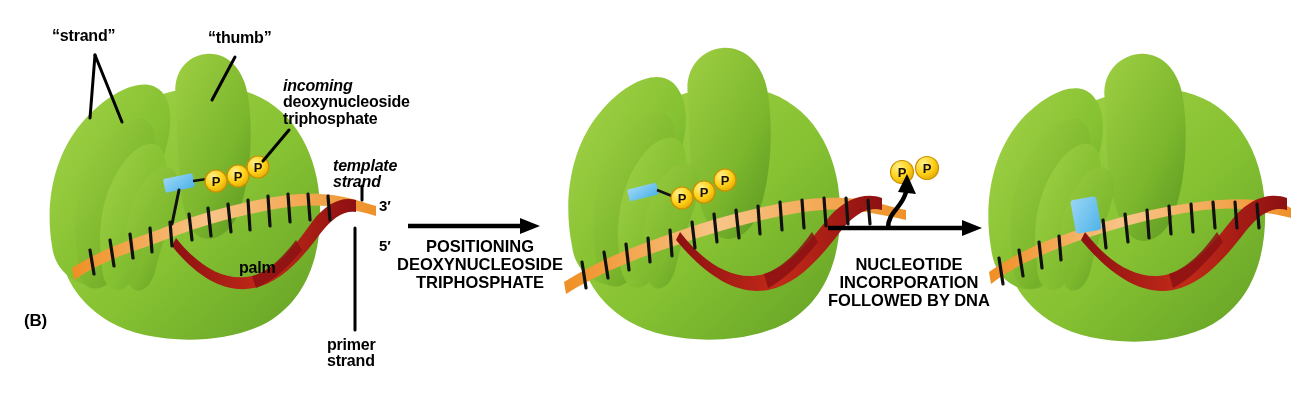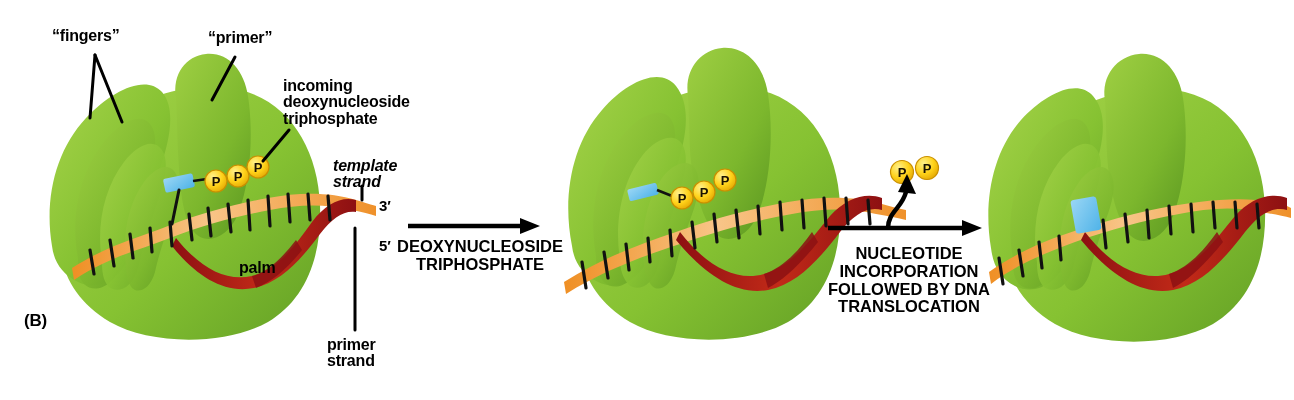--- a/index.html
+++ b/index.html
@@ -104,24 +104,24 @@
       <g stroke="#000" stroke-width="3" stroke-linecap="round" fill="none">
         <line x1="95" y1="55" x2="90" y2="118"></line>
         <line x1="95" y1="55" x2="122" y2="122"></line>
         <line x1="235" y1="57" x2="212" y2="100"></line>
         <line x1="289" y1="130" x2="263" y2="161"></line>
         <line x1="362" y1="186" x2="362" y2="200"></line>
         <line x1="355" y1="228" x2="355" y2="330"></line>
       </g>
     </svg>
 
-    <div class="lbl lbl-lower" style="left:52px;top:28px;">“fingers”</div>
-    <div class="lbl lbl-lower" style="left:208px;top:30px;">“primer”</div>
+    <div class="lbl lbl-lower" style="left:52px;top:28px;">“strand”</div>
+    <div class="lbl lbl-lower" style="left:208px;top:30px;">“thumb”</div>
     <div style="position:absolute;left:283px;top:78px;">
-      <div class="lbl lbl-lower" style="position:relative;">incoming</div>
+      <div class="lbl lbl-lower" style="position:relative;font-style:italic;">incoming</div>
       <div class="lbl lbl-lower" style="position:relative;">deoxynucleoside</div>
       <div class="lbl lbl-lower" style="position:relative;">triphosphate</div>
     </div>
     <div style="position:absolute;left:333px;top:158px;font-style:italic;">
       <div class="lbl lbl-lower" style="position:relative;">template</div>
       <div class="lbl lbl-lower" style="position:relative;">strand</div>
     </div>
     <div class="lbl tick" style="left:379px;top:198px;">3′</div>
     <div class="lbl tick" style="left:379px;top:238px;">5′</div>
     <div class="lbl lbl-lower" style="left:206px;top:260px;margin-left:33px;">palm</div>
@@ -133,20 +133,21 @@
   </div>
 
   <div style="position:absolute;left:400px;top:0;width:160px;height:400px;">
     <svg width="160" height="400" viewBox="0 0 160 400">
       <g>
         <line x1="8" y1="226" x2="120" y2="226" stroke="#000" stroke-width="4.5"></line>
         <polygon points="120,218 140,226 120,234" fill="#000"></polygon>
       </g>
     </svg>
     <div class="lbl lbl-caps" style="left:-12px;top:238px;width:184px;">
+      <div>POSITIONING</div>
       <div>DEOXYNUCLEOSIDE</div>
       <div>TRIPHOSPHATE</div>
     </div>
   </div>
 
   <div style="position:absolute;left:520px;top:0;width:400px;height:400px;">
     <svg width="400" height="400" viewBox="0 0 400 400">
       <path d="M60,250 C52,200 70,150 110,120 C150,92 200,80 240,90 C290,102 318,150 320,205 C322,258 305,300 268,322 C225,346 150,345 110,322 C80,304 64,280 60,250 Z" fill="url(#g1a)"></path>
       <path d="M168,96 C164,70 180,50 202,48 C226,46 244,66 248,94 C254,134 250,184 238,214 C228,238 206,246 194,232 C182,218 172,184 170,150 C169,128 169,110 168,96 Z" fill="url(#g1b)"></path>
       <path d="M52,246 C42,196 52,144 82,110 C106,82 140,66 156,86 C172,106 166,140 156,168 C144,200 140,226 132,250 C122,280 98,292 78,282 C62,274 54,262 52,246 Z" fill="url(#g1a)"></path>
@@ -203,25 +204,24 @@
         <circle cx="117" cy="168" r="11.5" fill="url(#pg)" stroke="#c98f00" stroke-width="1.2"></circle>
         <text class="pchar" x="117" y="173" text-anchor="middle">P</text>
       </g>
       <g fill="none" stroke="#000" stroke-width="4.5" stroke-linecap="butt">
         <line x1="18" y1="228" x2="152" y2="228"></line>
         <path d="M78,228 C78,212 92,208 96,192" stroke-linejoin="round"></path>
       </g>
       <polygon points="152,220 172,228 152,236" fill="#000"></polygon>
       <polygon points="88,192 97,174 106,194" fill="#000"></polygon>
     </svg>
-    <div class="lbl lbl-caps" style="left:-6px;top:245px;width:210px;">
+    <div class="lbl lbl-caps" style="left:-6px;top:256px;width:210px;">
       <div>NUCLEOTIDE</div>
       <div>INCORPORATION</div>
       <div>FOLLOWED BY DNA</div>
-      <div>TRANSLOCATION</div>
     </div>
   </div>
 
   <div style="position:absolute;left:985px;top:0;width:310px;height:400px;">
     <svg width="310" height="400" viewBox="0 0 310 400">
       <path d="M20,252 C12,202 30,152 70,122 C110,94 160,82 200,92 C250,104 278,152 280,207 C282,260 265,302 228,324 C185,348 110,347 70,324 C40,306 24,282 20,252 Z" fill="url(#g1a)"></path>
       <path d="M120,100 C116,76 132,56 154,54 C178,52 194,72 198,98 C204,138 200,186 188,216 C178,240 156,248 144,234 C132,220 124,188 122,154 C121,132 121,114 120,100 Z" fill="url(#g1b)"></path>
       <path d="M6,248 C-2,200 8,152 36,120 C60,94 92,78 108,96 C124,114 118,146 108,174 C96,206 92,230 84,254 C74,284 50,296 30,286 C14,278 8,264 6,248 Z" fill="url(#g1a)"></path>
       <path d="M28,258 C20,216 30,172 54,142 C70,122 90,112 100,124 C110,136 104,162 96,186 C86,214 78,240 72,262 C64,288 44,294 34,284 C28,277 28,268 28,258 Z" fill="url(#g1b)" opacity="0.92"></path>
       <path d="M52,262 C46,226 54,188 74,162 C88,144 104,138 112,150 C120,162 114,184 106,206 C98,230 92,250 88,268 C82,290 66,294 58,286 C53,280 52,271 52,262 Z" fill="url(#g1a)" opacity="0.9"></path>

